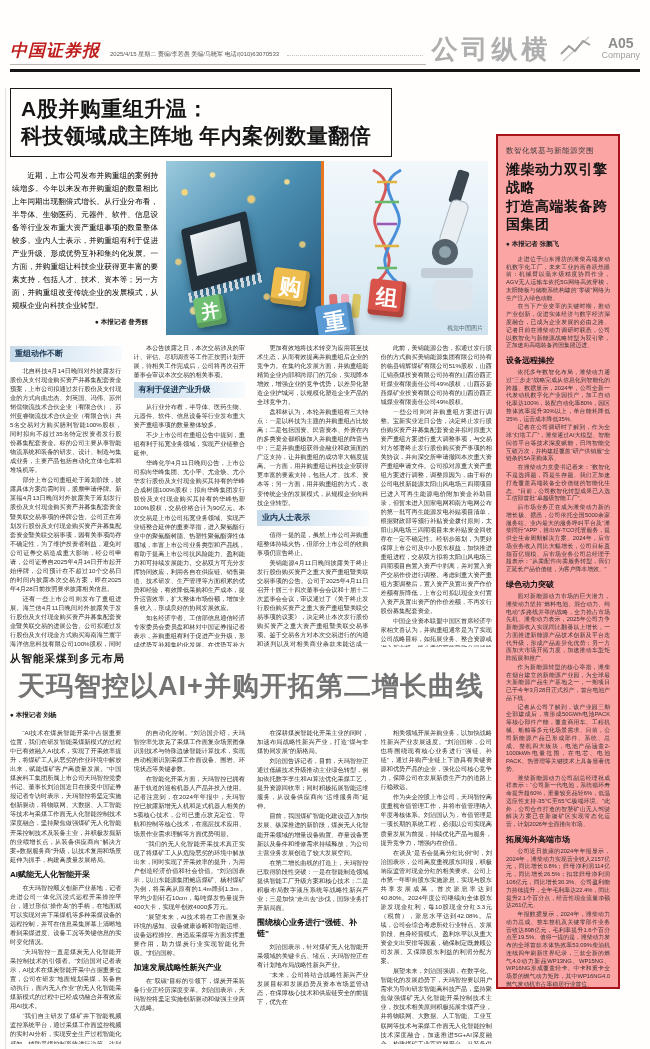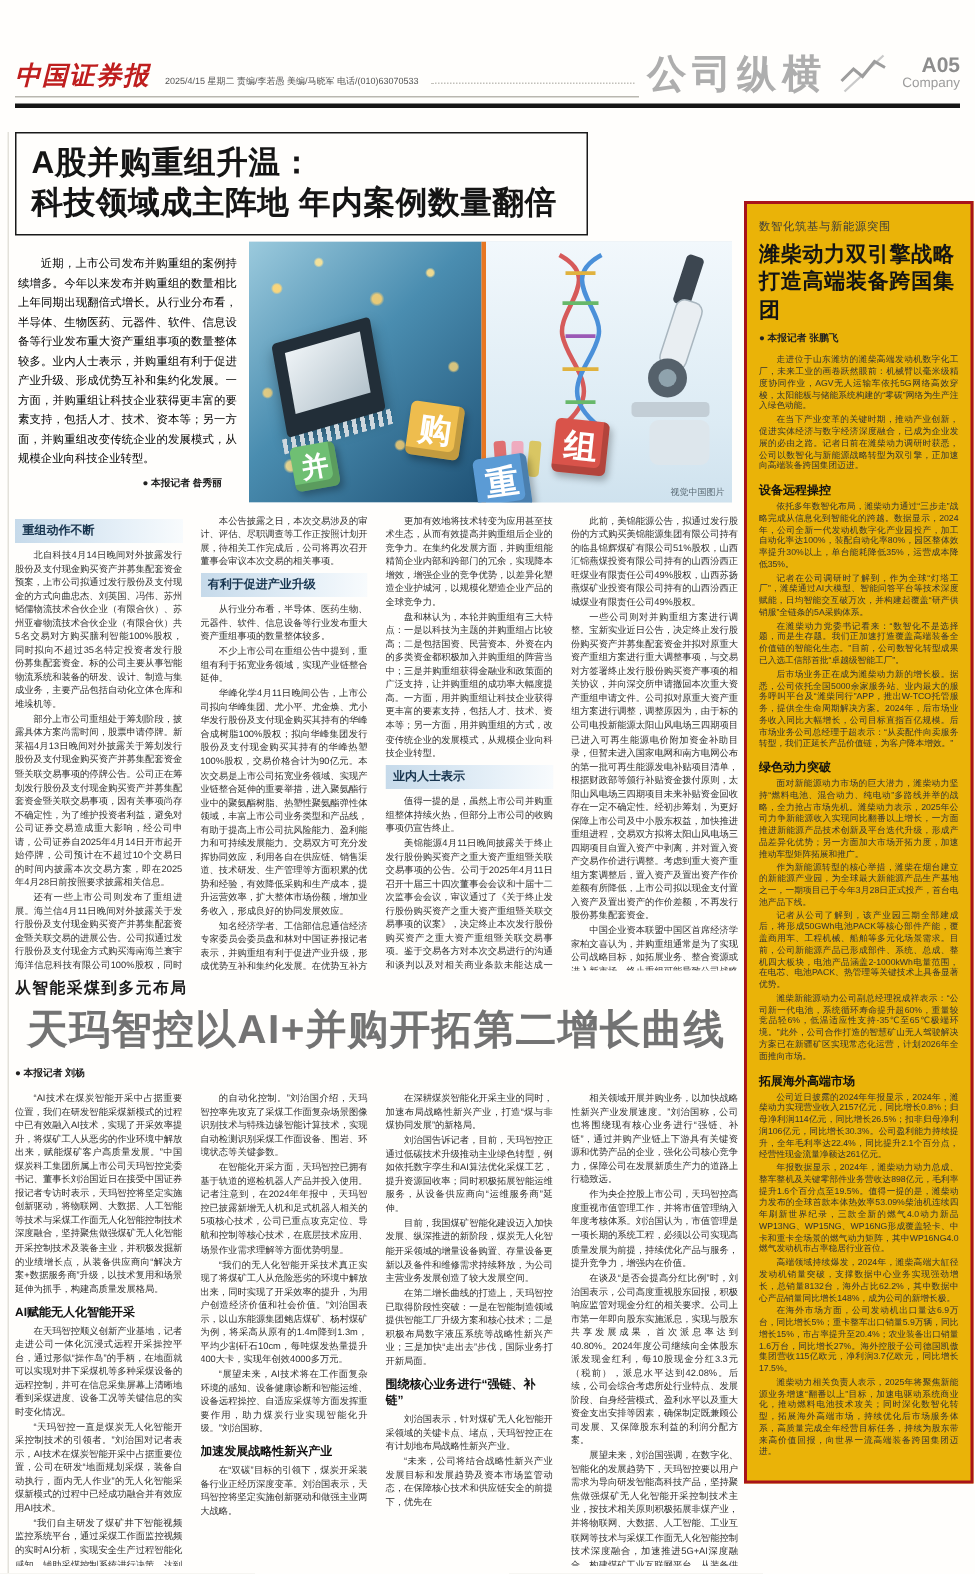--- a/index.html
+++ b/index.html
@@ -10,21 +10,21 @@
 
   
   .header { position:absolute; left:10px; right:10px; top:36px; }
   .mast-row { display:flex; align-items:flex-end; }
   .masthead { color:#bf1e1e; font-weight:900; font-size:17px; font-style:italic; letter-spacing:1px; white-space:nowrap; }
   .dateline { font-size:6px; color:#555; margin-left:10px; padding-bottom:3px; white-space:nowrap; }
   .leader { flex:1; border-bottom:1px dotted #c2c0ba; height:12px; margin:0 8px 6px 8px; }
   .section-block { display:flex; align-items:flex-end; }
   .section-cn { font-size:26px; color:#aeaeae; font-weight:700; letter-spacing:4px; line-height:1; }
   .chart-icon { margin:0 4px 0 8px; }
-  .pageno { display:flex; flex-direction:column; align-items:flex-end; line-height:1.1; padding-bottom:1px; }
+  .pageno { display:flex; flex-direction:column; align-items:center; line-height:1.1; padding-bottom:1px; }
   .pageno .no { font-size:14px; color:#8d8d8d; font-weight:700; }
   .pageno .en { font-size:9px; color:#9d9d9d; }
   .rule-thin { height:1px; background:#b9b7b0; width:66%; margin-top:2px; }
   .rule-thick { height:3px; background:#161616; margin-top:4px; }
 
   
   .main-article { position:absolute; left:10px; top:88px; width:482px; }
   .hl-box { width:382px; border:1.5px solid #1a1a1a; padding:7px 10px 6px; }
   .hl-box .hl { font-size:21px; font-weight:900; color:#151515; line-height:1.28; letter-spacing:.5px; }
   .intro-row { display:flex; margin-top:4px; }
@@ -80,22 +80,22 @@
   .subhead-plain { font-size:8px; font-weight:800; color:#111; margin:5px 0 3px; }
 
   
   .bottom-article { position:absolute; left:10px; top:652px; width:482px; height:392px; overflow:hidden; }
   .kicker-bottom { font-size:10.5px; color:#1c1c1c; font-weight:600; letter-spacing:1px; }
   .hl-bottom { font-size:27px; font-weight:900; color:#737373; letter-spacing:1px; margin:2px 0 7px; white-space:nowrap;text-align:center; }
   .byline-bottom { margin-bottom:5px; }
   .bottom-cols { height:330px; }
 
   
-  .red-box { position:absolute; left:496px; top:134px; width:153px; height:855px;
-    border:2.5px solid #a8131a; background:#eab308; padding:10px 8px 6px; overflow:hidden; }
+  .red-box { position:absolute; left:496px; top:134px; width:124px; height:855px;
+    border:2.5px solid #a8131a; background:#fca5a5; padding:10px 8px 6px; overflow:hidden; }
   .rb-kicker { font-size:7.5px; color:#3c3c3c; letter-spacing:.5px; margin-bottom:4px; }
   .rb-hl { font-size:14px; font-weight:900; color:#141414; line-height:1.32; letter-spacing:.5px; }
   .rb-byline { margin:6px 0 7px; }
   .para-red { font-size:5.8px; line-height:1.34; color:#333; text-align:justify; text-indent:2em; margin-bottom:1px; }
 </style>
 </head>
 <body>
 
 <div class="page">
   <div class="page-edge"></div>

